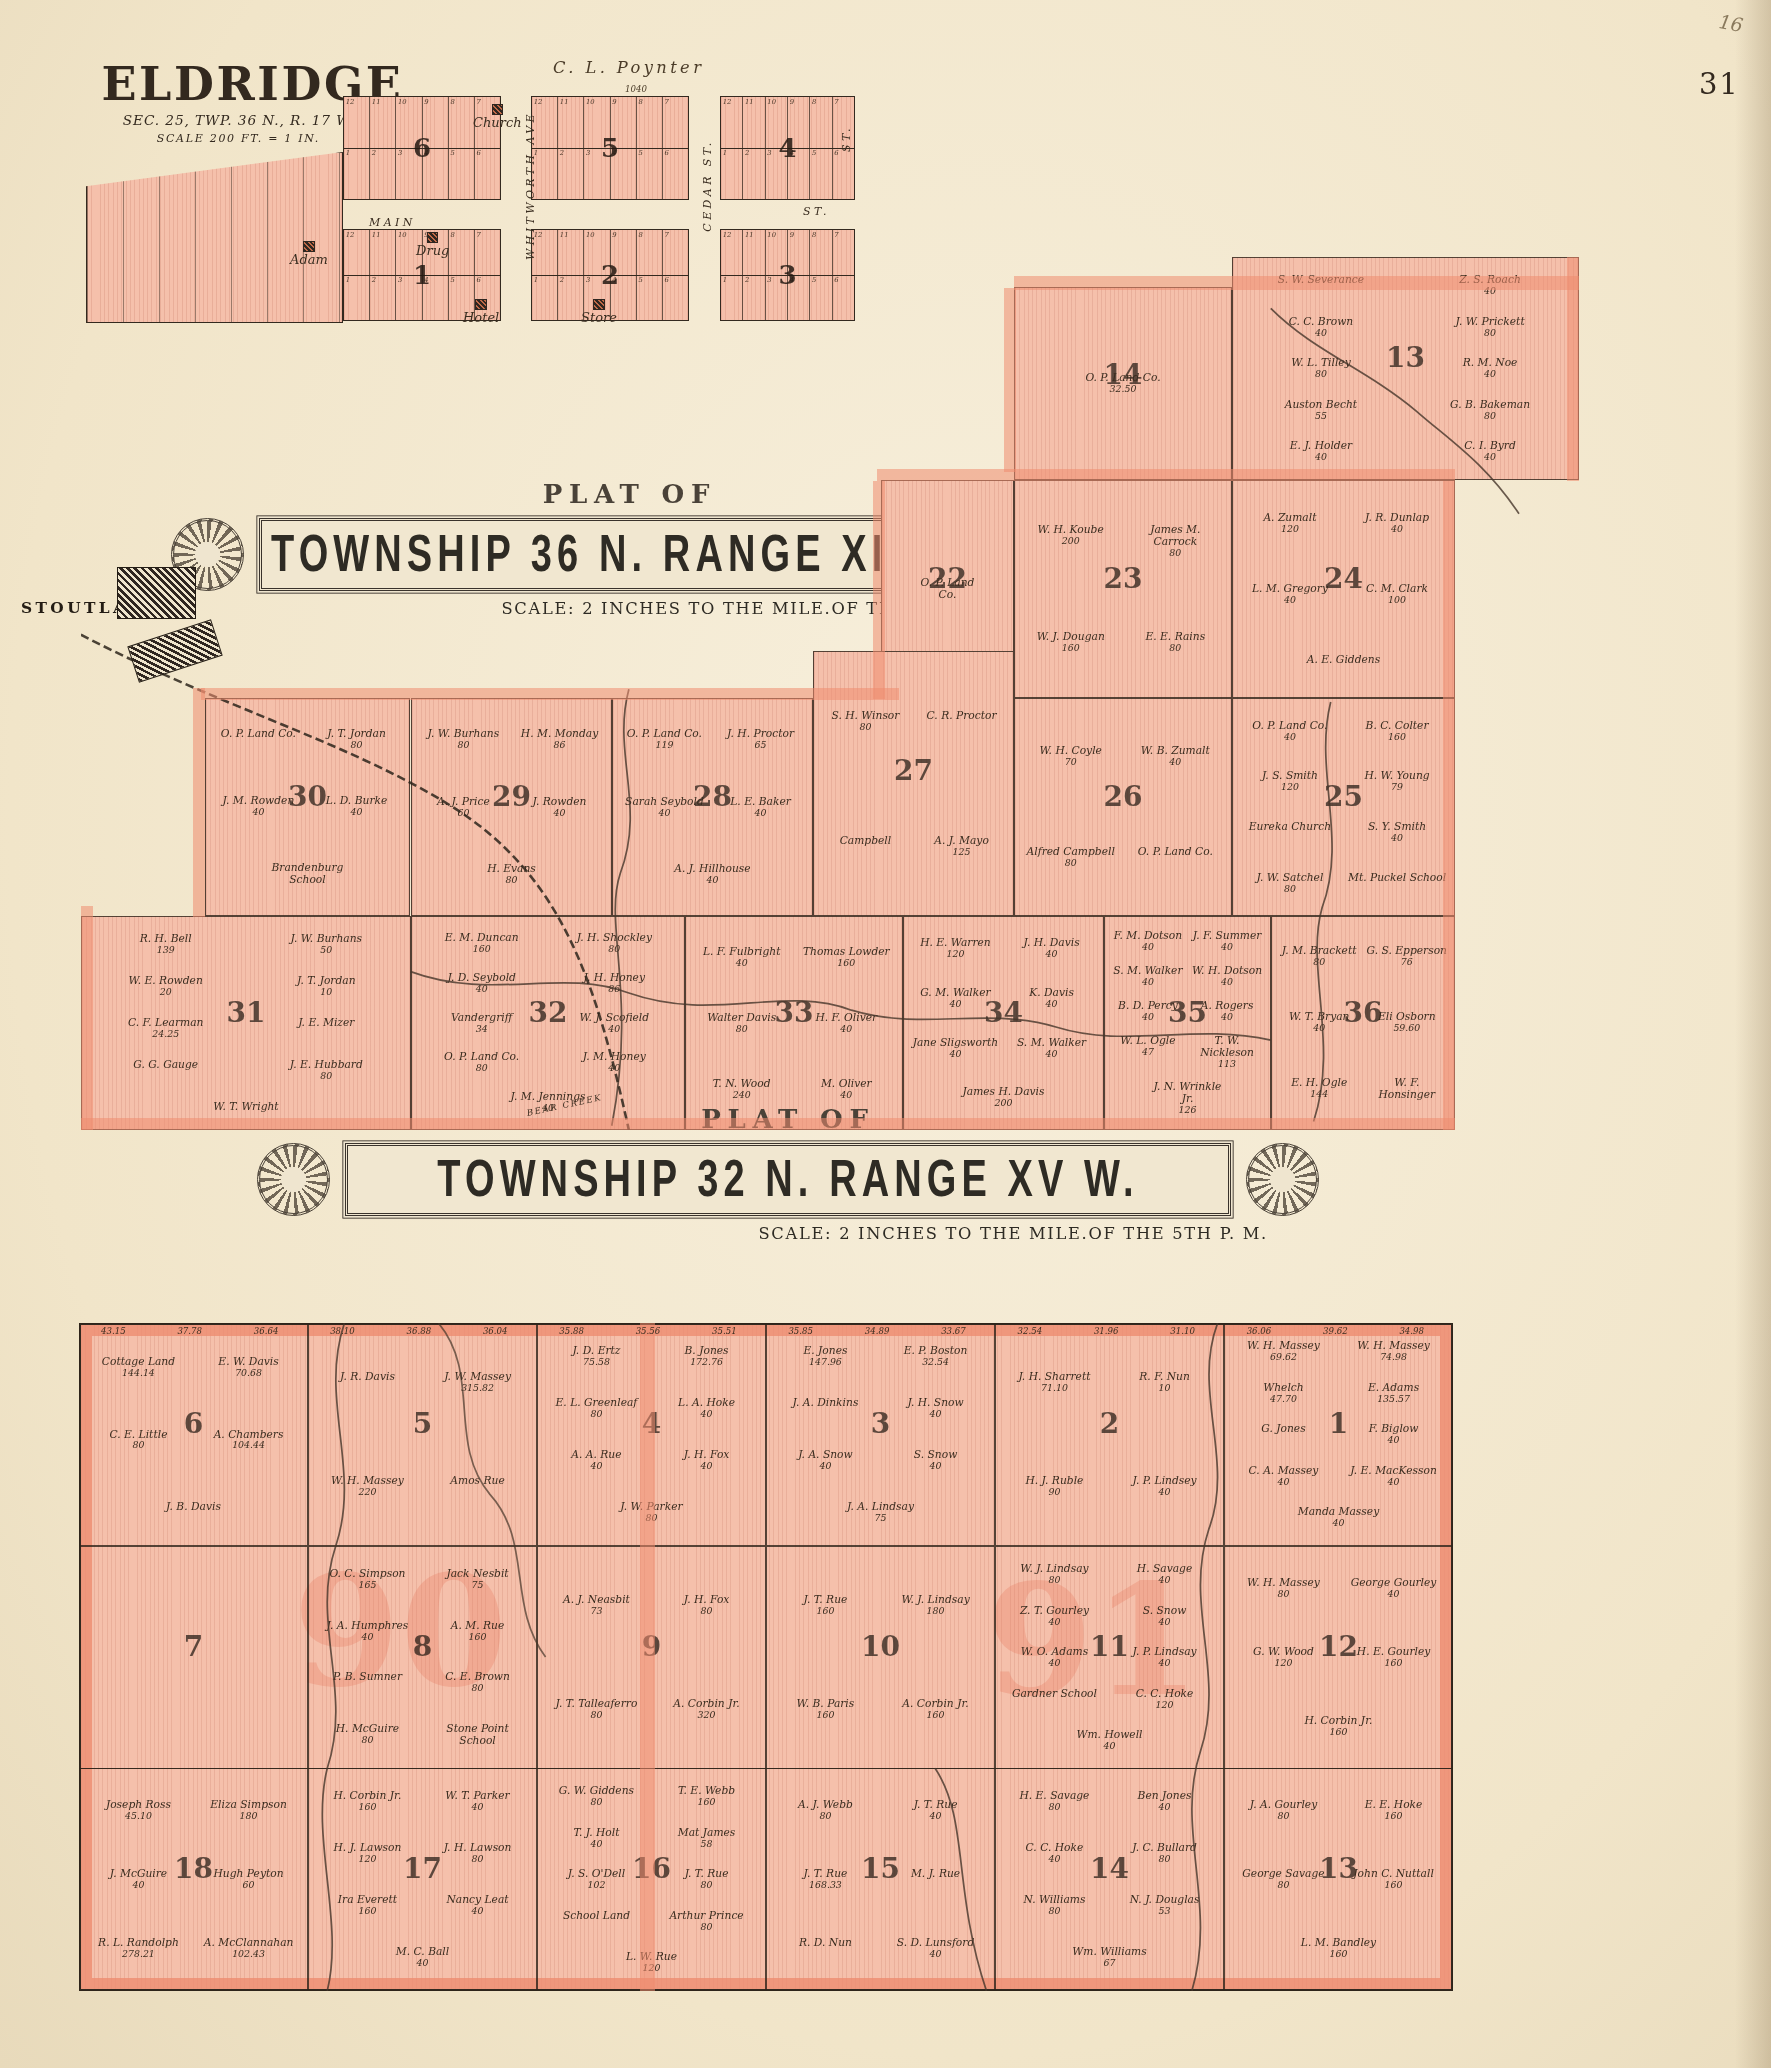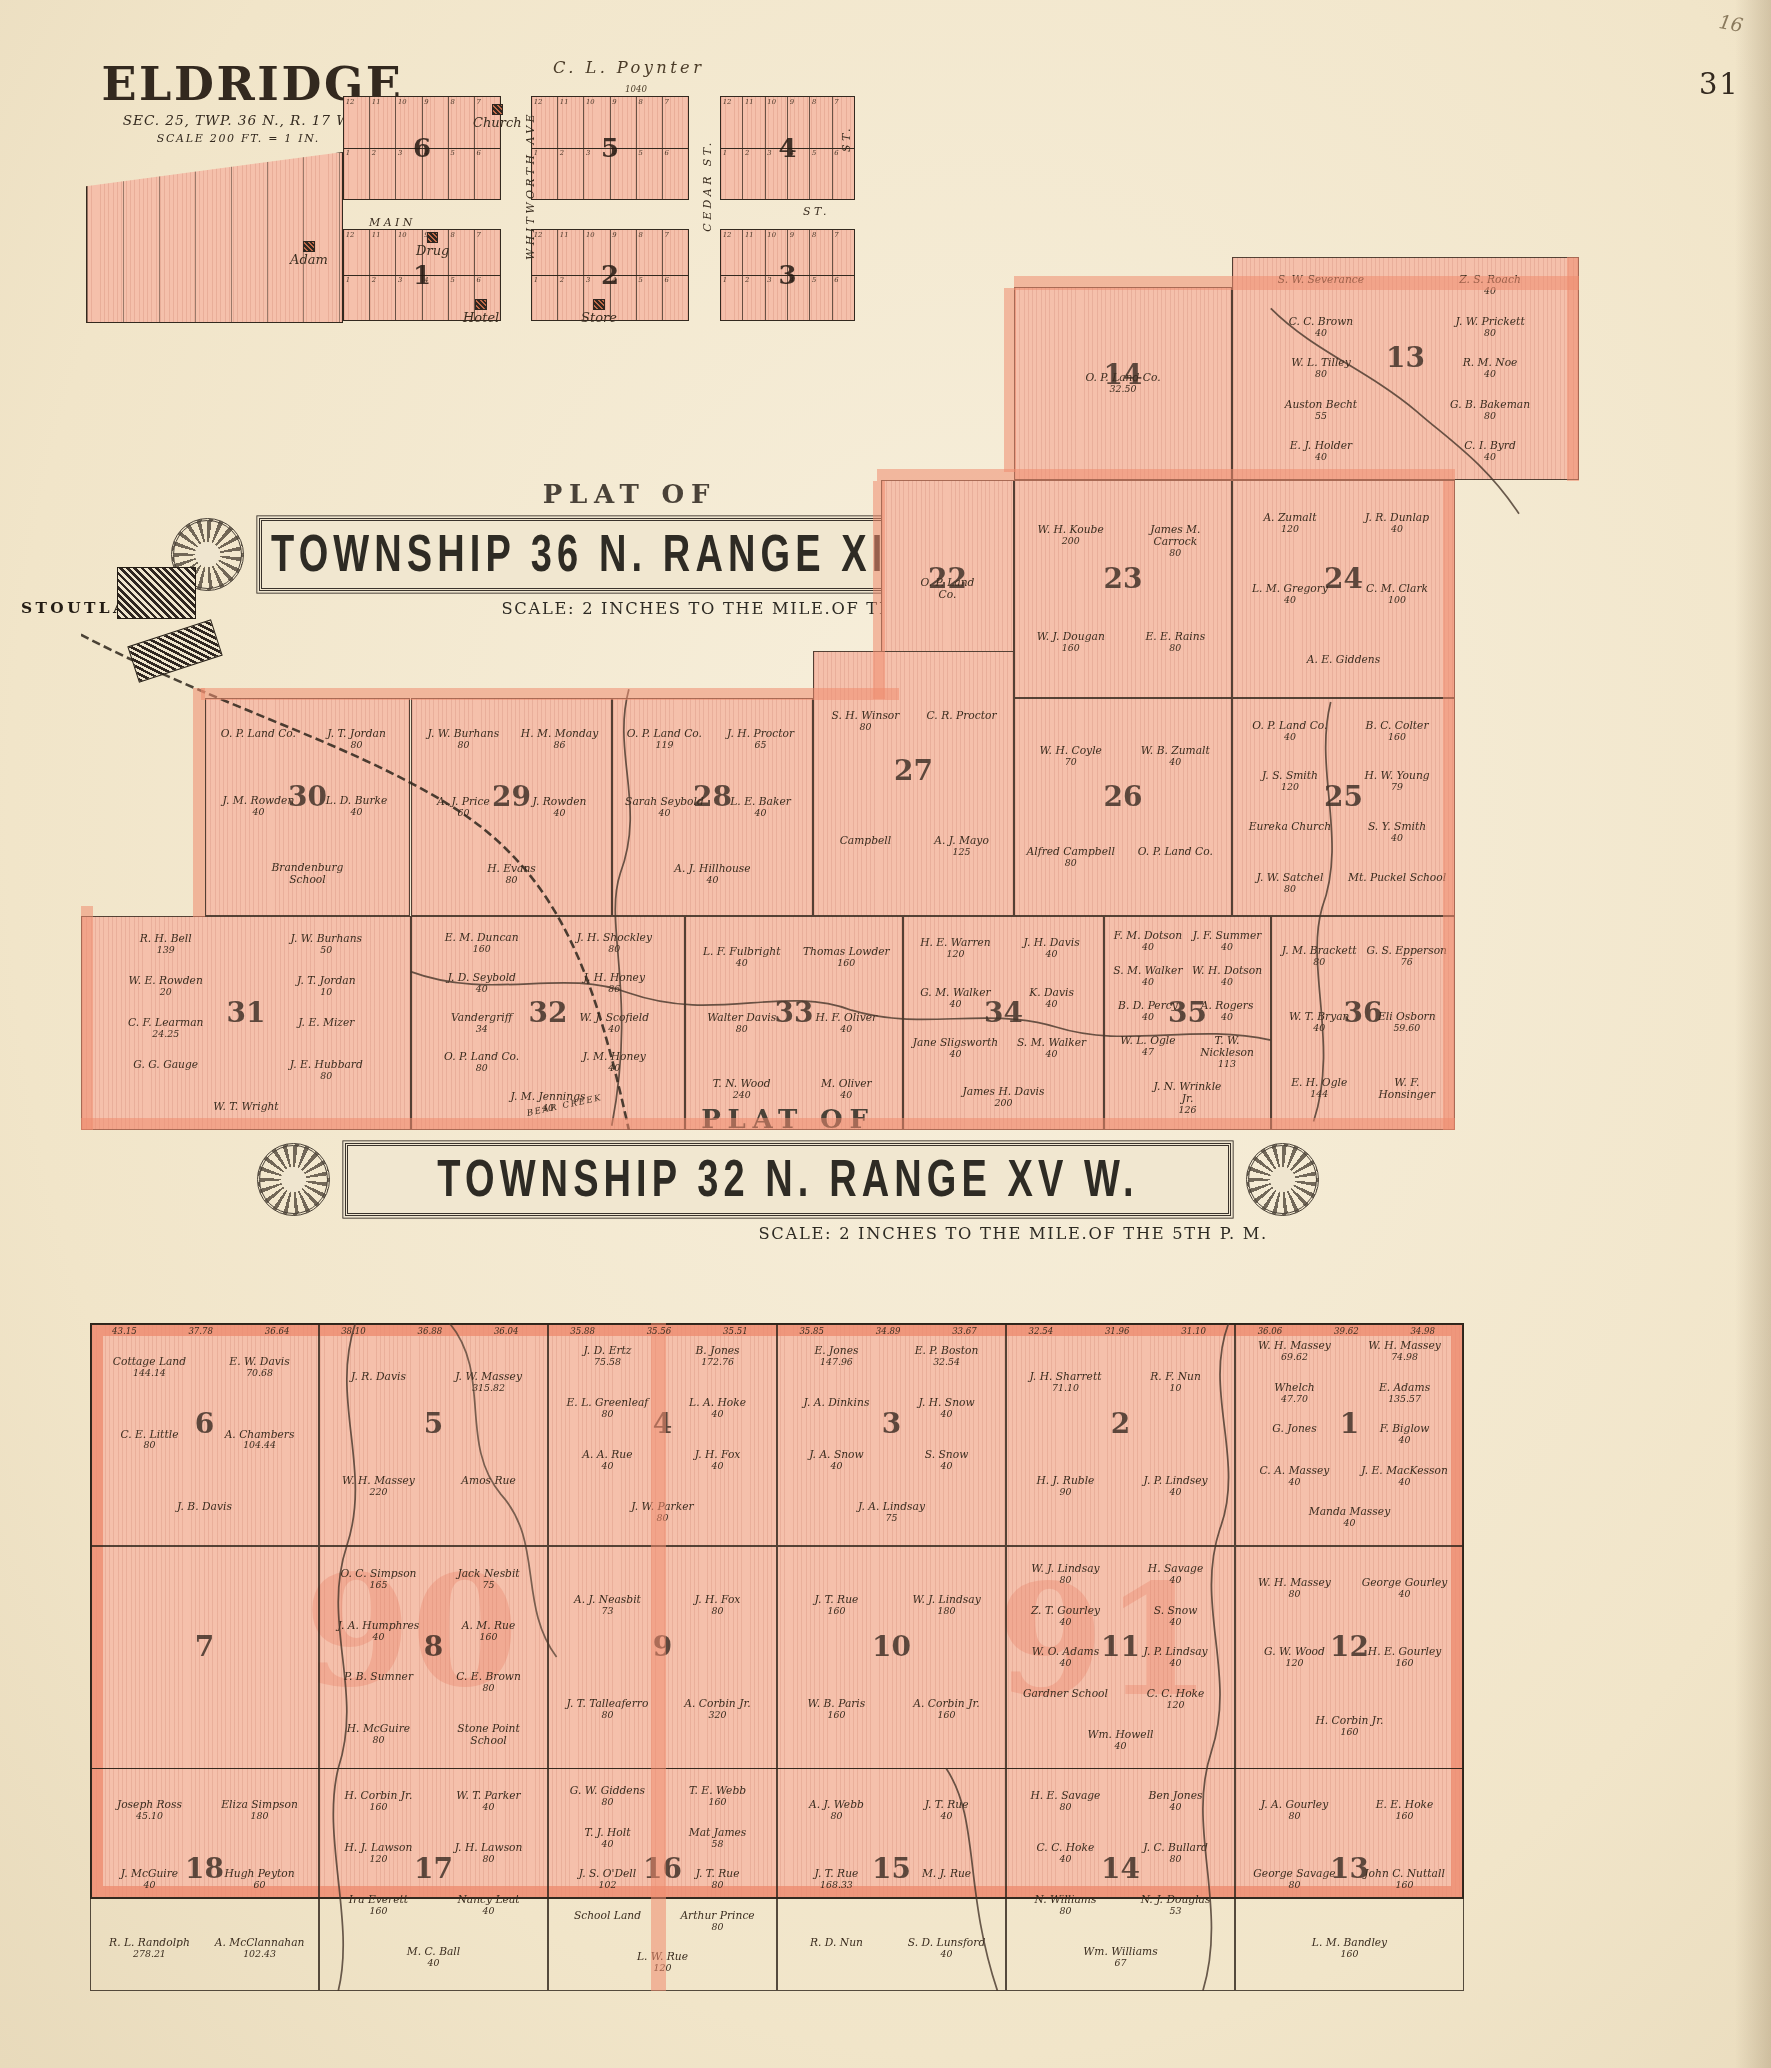--- a/index.html
+++ b/index.html
@@ -923,21 +923,21 @@
         <span class="banner-title">TOWNSHIP 32 N.  RANGE  XV  W.</span>
       </div>
       <div class="rosette"></div>
     </div>
     <div class="banner-sub">
       <span>SCALE: 2 INCHES TO THE MILE.</span>
       <span>OF THE 5TH P. M.</span>
     </div>
   </div>
 
-  <div class="twp twp32" style="left:90px;top:1323px;width:1374px;height:576px;">
+  <div class="twp twp32" style="left:79px;top:1323px;width:1374px;height:668px;">
     <div class="twp32-body"></div>
 
     <div class="edge-numbers">
 
     <span>43.15</span>
         <span>37.78</span>
         <span>36.64</span>
         <span>38.10</span>
         <span>36.88</span>
         <span>36.04</span>

